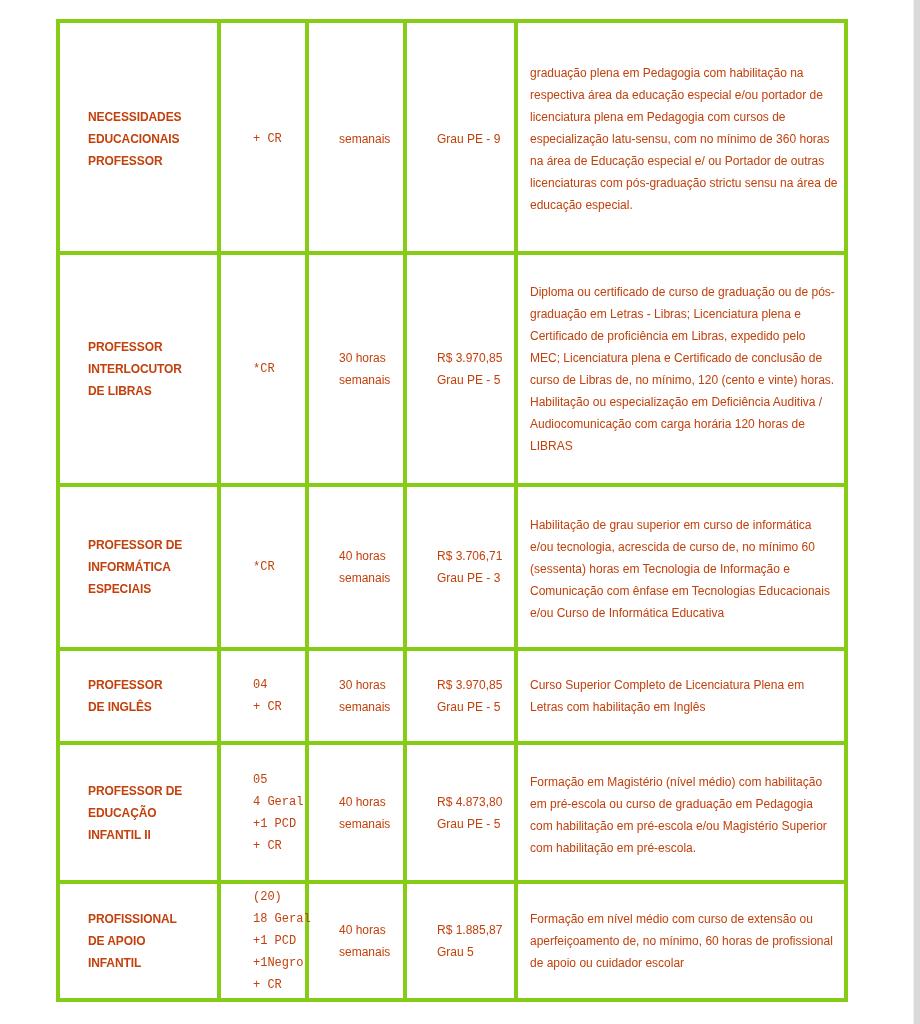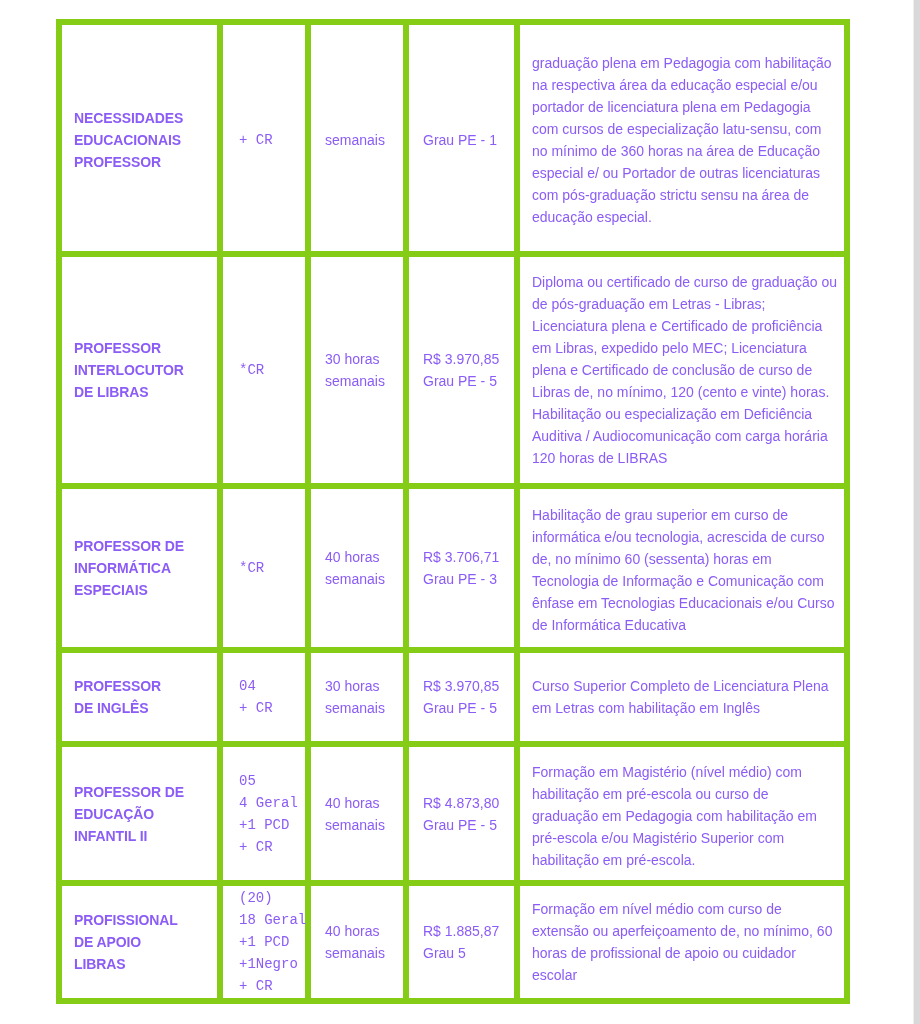--- a/index.html
+++ b/index.html
@@ -34,26 +34,26 @@
     }
     table.vagas {
       position: absolute;
       left: 56px;
       top: 19px;
       border-collapse: collapse;
       table-layout: fixed;
       width: 788px;
     }
     table.vagas td {
-      border: 6px solid #84cc16;
-      font-size: 14px;
+      border: 4px solid #84cc16;
+      font-size: 12px;
       line-height: 22px;
       padding: 0;
       vertical-align: middle;
-      color: #8b5cf6;
+      color: #c2410c;
     }
     table.vagas col.c-cargo { width: 161px; }
     table.vagas col.c-vagas { width: 88px; }
     table.vagas col.c-carga { width: 98px; }
     table.vagas col.c-venc  { width: 111px; }
     table.vagas col.c-req   { width: 330px; }
 
     td.cargo {
       font-weight: bold;
       padding-left: 12px !important;
@@ -63,21 +63,21 @@
     }
     td.vagas-cell { padding-left: 16px !important; font-family: Liberation Mono, monospace; }
     td.carga { padding-left: 14px !important; }
     td.venc { padding-left: 14px !important; }
     td.req {
       padding-left: 12px !important;
       padding-right: 6px !important;
       font-size: 15.5px;
     }
     td.top { vertical-align: top; padding-top: 4px !important; }
-    .line { display: block; white-space: nowrap; }
+    .line { display: block; white-space: nowrap; margin-left: 16px; }
     .req-text { display: block; }
 
     tr.r1 { height: 232px; }
     tr.r2 { height: 232px; }
     tr.r3 { height: 164px; }
     tr.r4 { height: 94px; }
     tr.r5 { height: 139px; }
     tr.r6 { height: 118px; }
   </style>
 </head>
@@ -100,21 +100,21 @@
           <span class="line">EDUCACIONAIS</span>
           <span class="line">PROFESSOR</span>
         </td>
         <td class="vagas-cell top">
           <span class="line">+ CR</span>
         </td>
         <td class="carga top">
           <span class="line">semanais</span>
         </td>
         <td class="venc top">
-          <span class="line">Grau PE - 1</span>
+          <span class="line">Grau PE - 9</span>
         </td>
         <td class="req top">
           <span class="req-text">graduação plena em Pedagogia com habilitação na respectiva área da educação especial e/ou portador de licenciatura plena em Pedagogia com cursos de especialização latu-sensu, com no mínimo de 360 horas na área de Educação especial e/ ou Portador de outras licenciaturas com pós-graduação strictu sensu na área de educação especial.</span>
         </td>
       </tr>
 
       <tr class="r2">
         <td class="cargo">
           <span class="line">PROFESSOR</span>
           <span class="line">INTERLOCUTOR</span>
@@ -202,21 +202,21 @@
         </td>
         <td class="req top">
           <span class="req-text">Formação em Magistério (nível médio) com habilitação em pré-escola ou curso de graduação em Pedagogia com habilitação em pré-escola e/ou Magistério Superior com habilitação em pré-escola.</span>
         </td>
       </tr>
 
       <tr class="r6">
         <td class="cargo">
           <span class="line">PROFISSIONAL</span>
           <span class="line">DE APOIO</span>
-          <span class="line">LIBRAS</span>
+          <span class="line">INFANTIL</span>
         </td>
         <td class="vagas-cell">
           <span class="line">(20)</span>
           <span class="line">18 Geral</span>
           <span class="line">+1 PCD</span>
           <span class="line">+1Negro</span>
           <span class="line">+ CR</span>
         </td>
         <td class="carga">
           <span class="line">40 horas</span>

